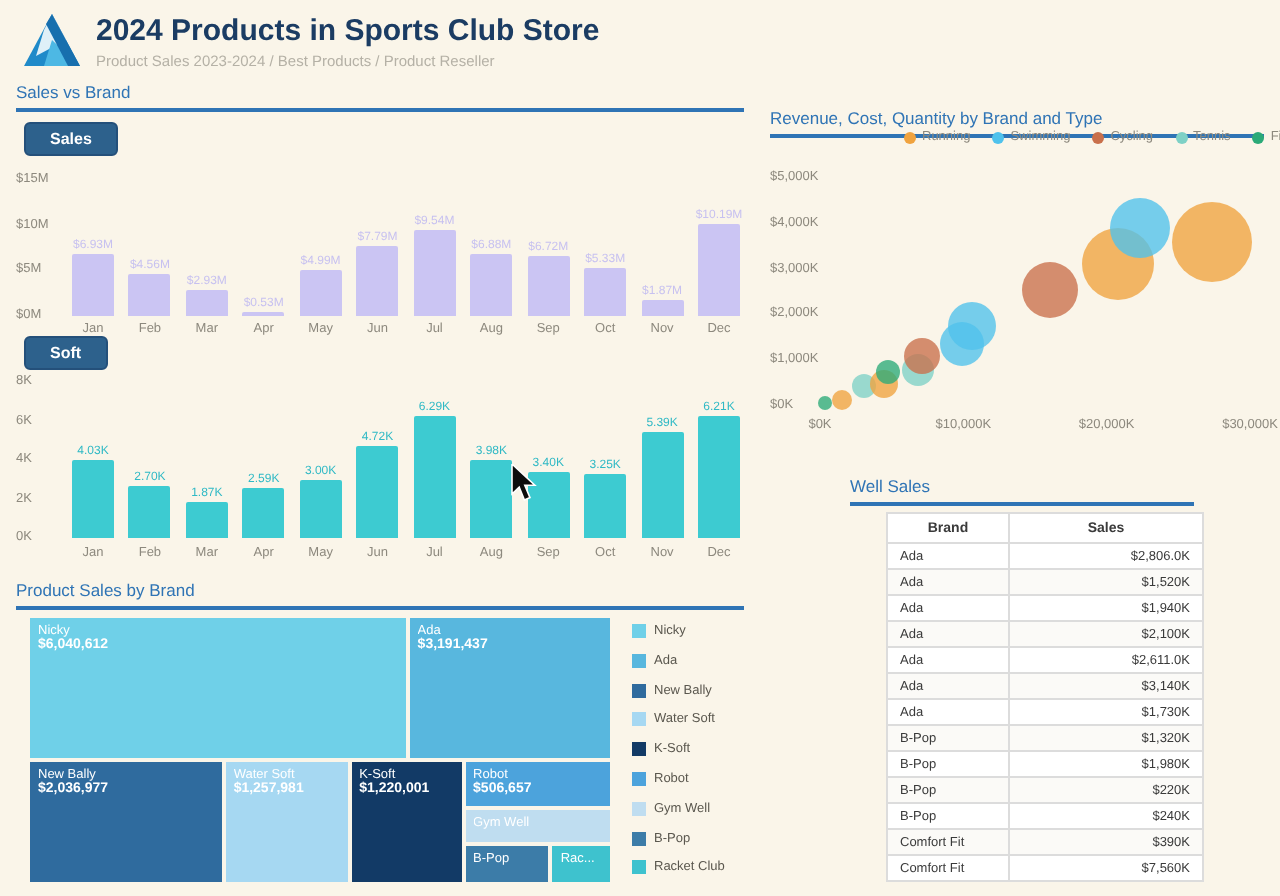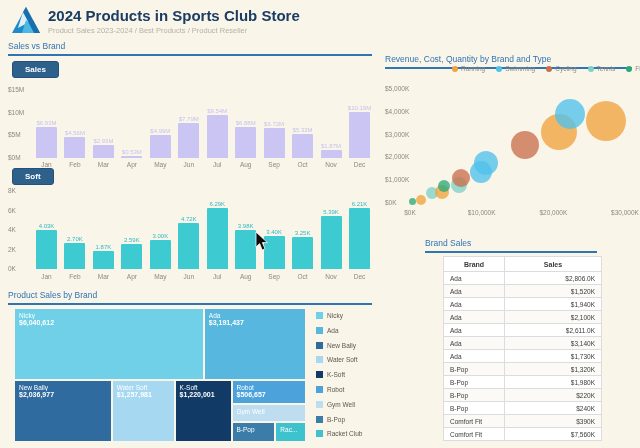--- a/index.html
+++ b/index.html
@@ -318,21 +318,21 @@
     <div class="bubble" style="left: 66.3167px; top: 92.76px; width: 16px; height: 16px; background: rgb(126, 209, 198);"></div>
     <div class="bubble" style="left: 66.75px; top: 84.92px; width: 18px; height: 18px; background: rgb(201, 112, 76);"></div>
     <div class="bubble" style="left: 84.8167px; top: 77.22px; width: 22px; height: 22px; background: rgb(79, 194, 236);"></div>
     <div class="bubble" style="left: 88.8333px; top: 67.1px; width: 24px; height: 24px; background: rgb(79, 194, 236);"></div>
     <div class="bubble" style="left: 125.533px; top: 46.86px; width: 28px; height: 28px; background: rgb(201, 112, 76);"></div>
     <div class="bubble" style="left: 155.933px; top: 30.32px; width: 36px; height: 36px; background: rgb(240, 163, 63);"></div>
     <div class="bubble" style="left: 169.683px; top: 15.08px; width: 30px; height: 30px; background: rgb(79, 194, 236);"></div>
     <div class="bubble" style="left: 201.233px; top: 16.92px; width: 40px; height: 40px; background: rgb(240, 163, 63);"></div>
   </div>
 
-<div class="abs sec-title" style="left:425px;top:238px;width:172px;">Brand Sales</div>
+<div class="abs sec-title" style="left:425px;top:238px;width:172px;">Well Sales</div>
 <div class="abs" id="brand-table" style="left:443px;top:256px;">
     <table>
       <thead>
         <tr>
           <th style="width: 48px;">Brand</th>
           <th style="width: 84px;">Sales</th>
         </tr>
       </thead>
       <tbody>
         <tr>

